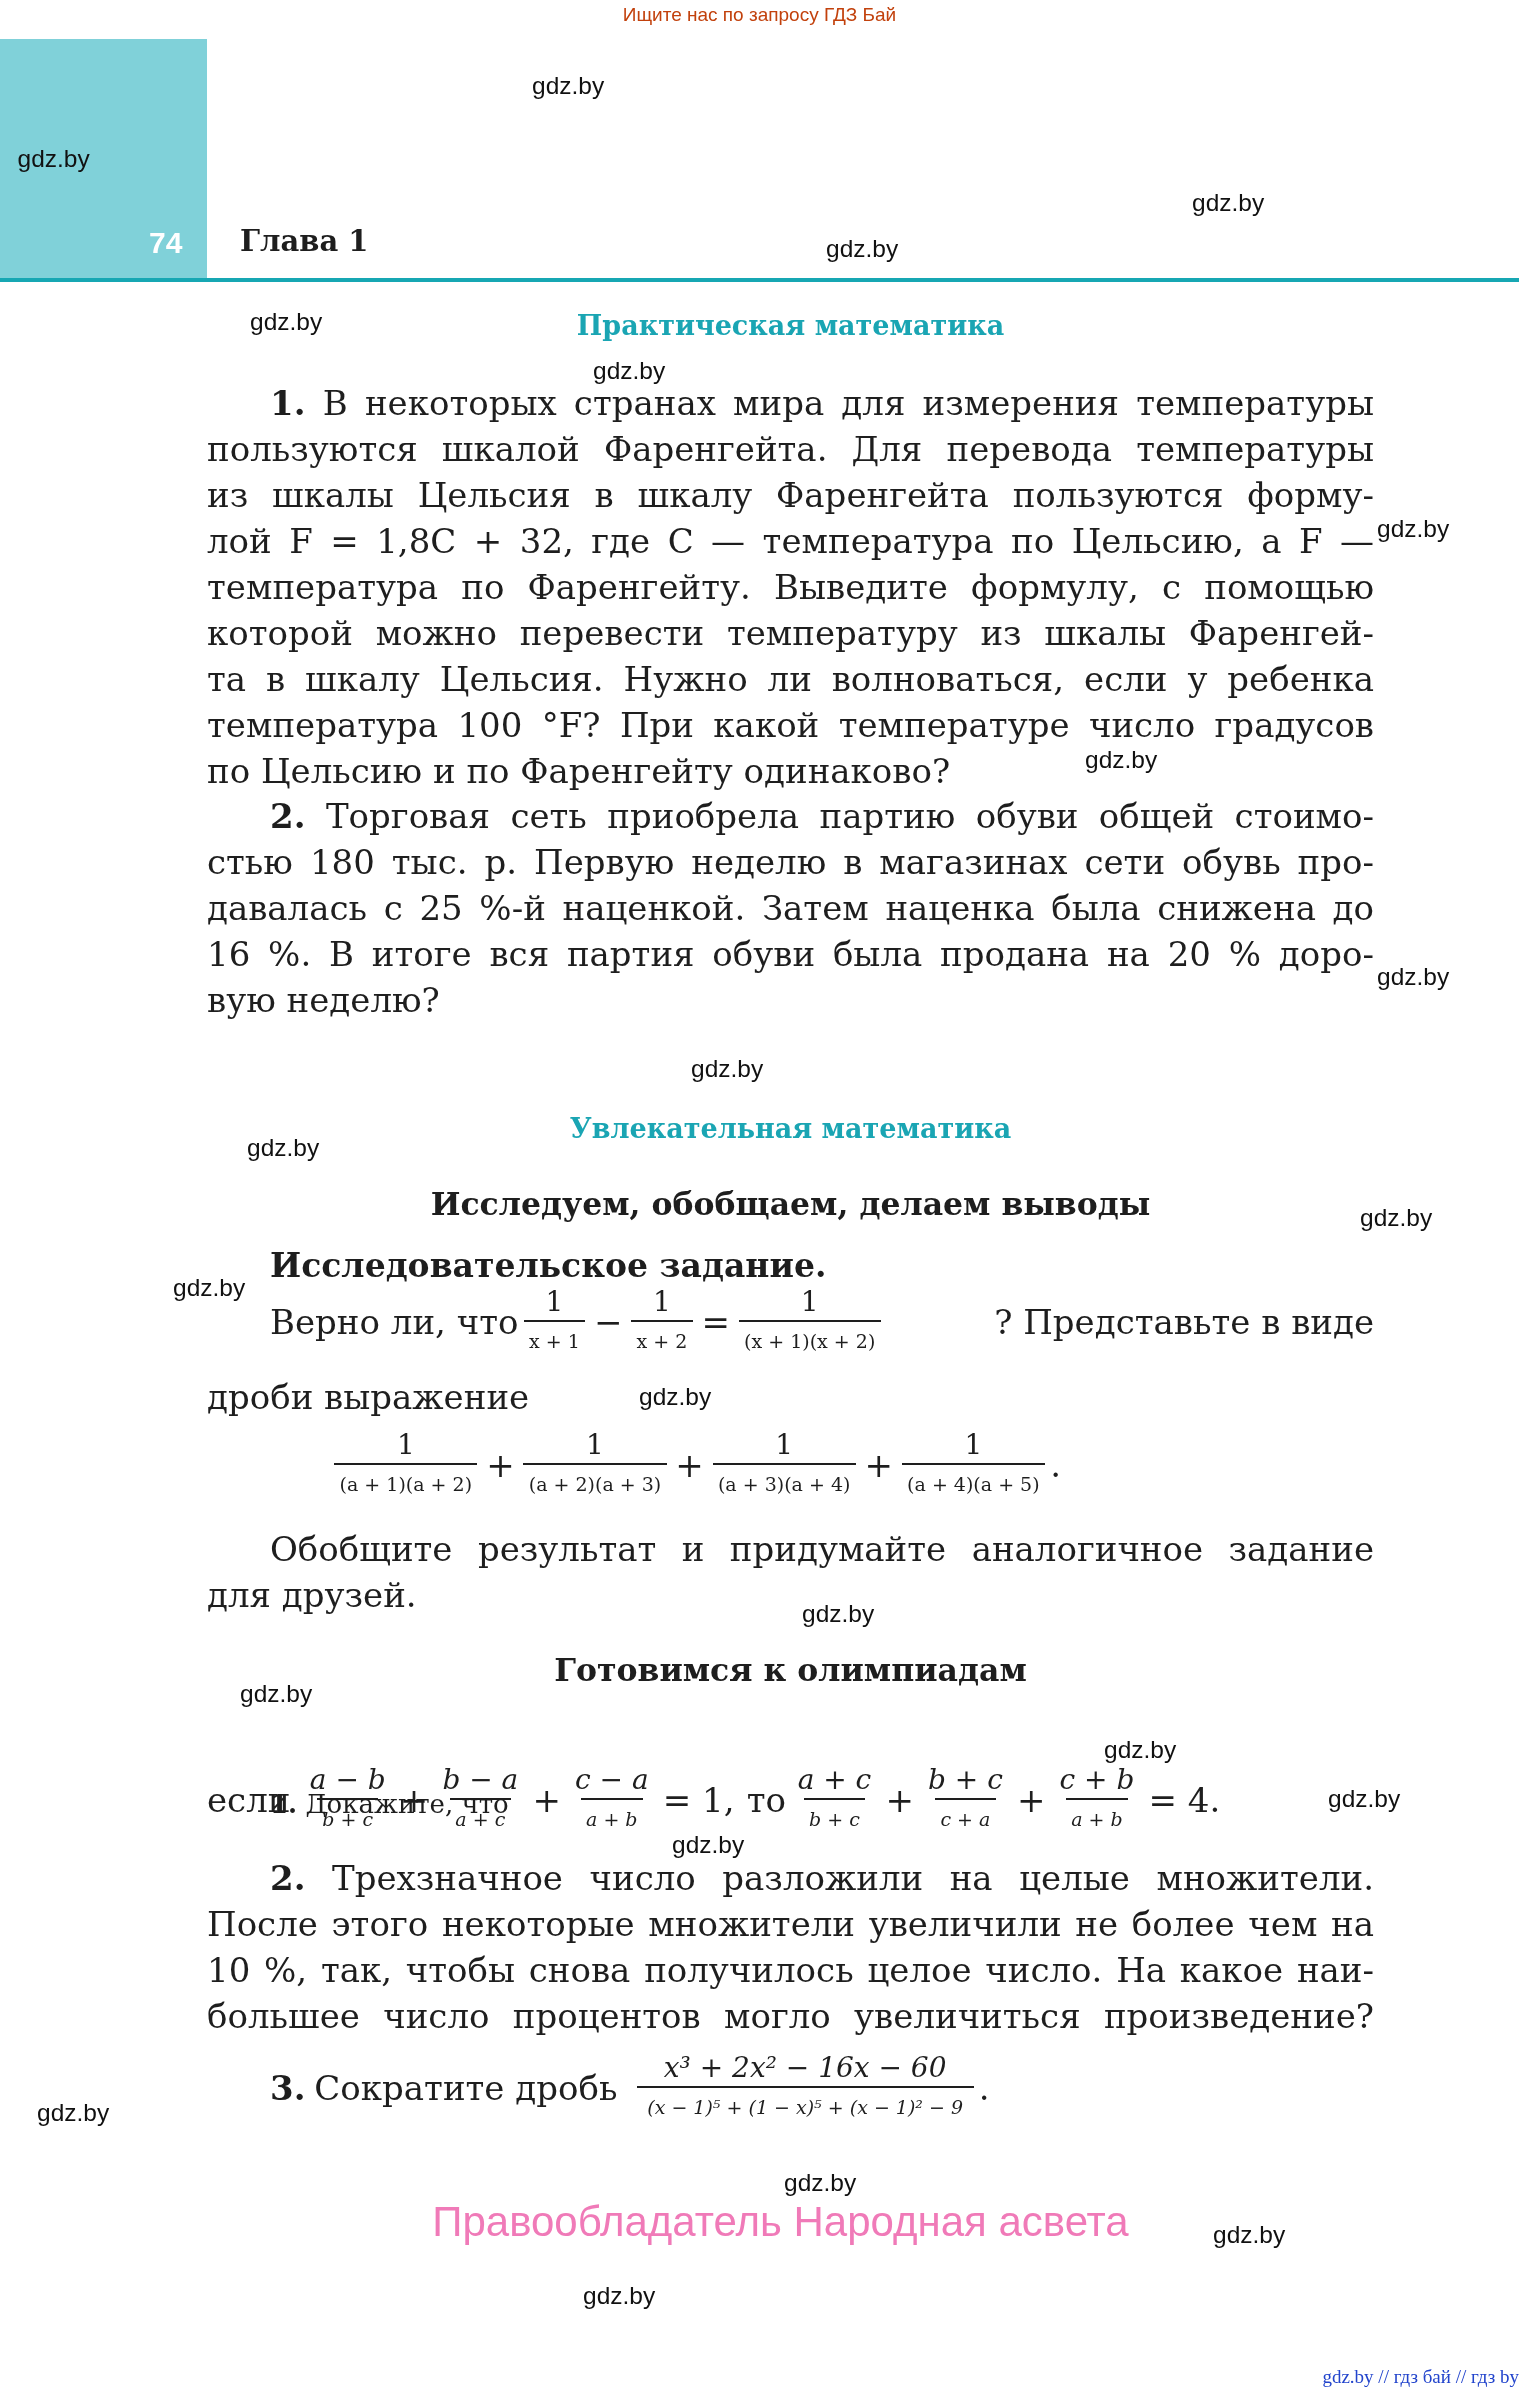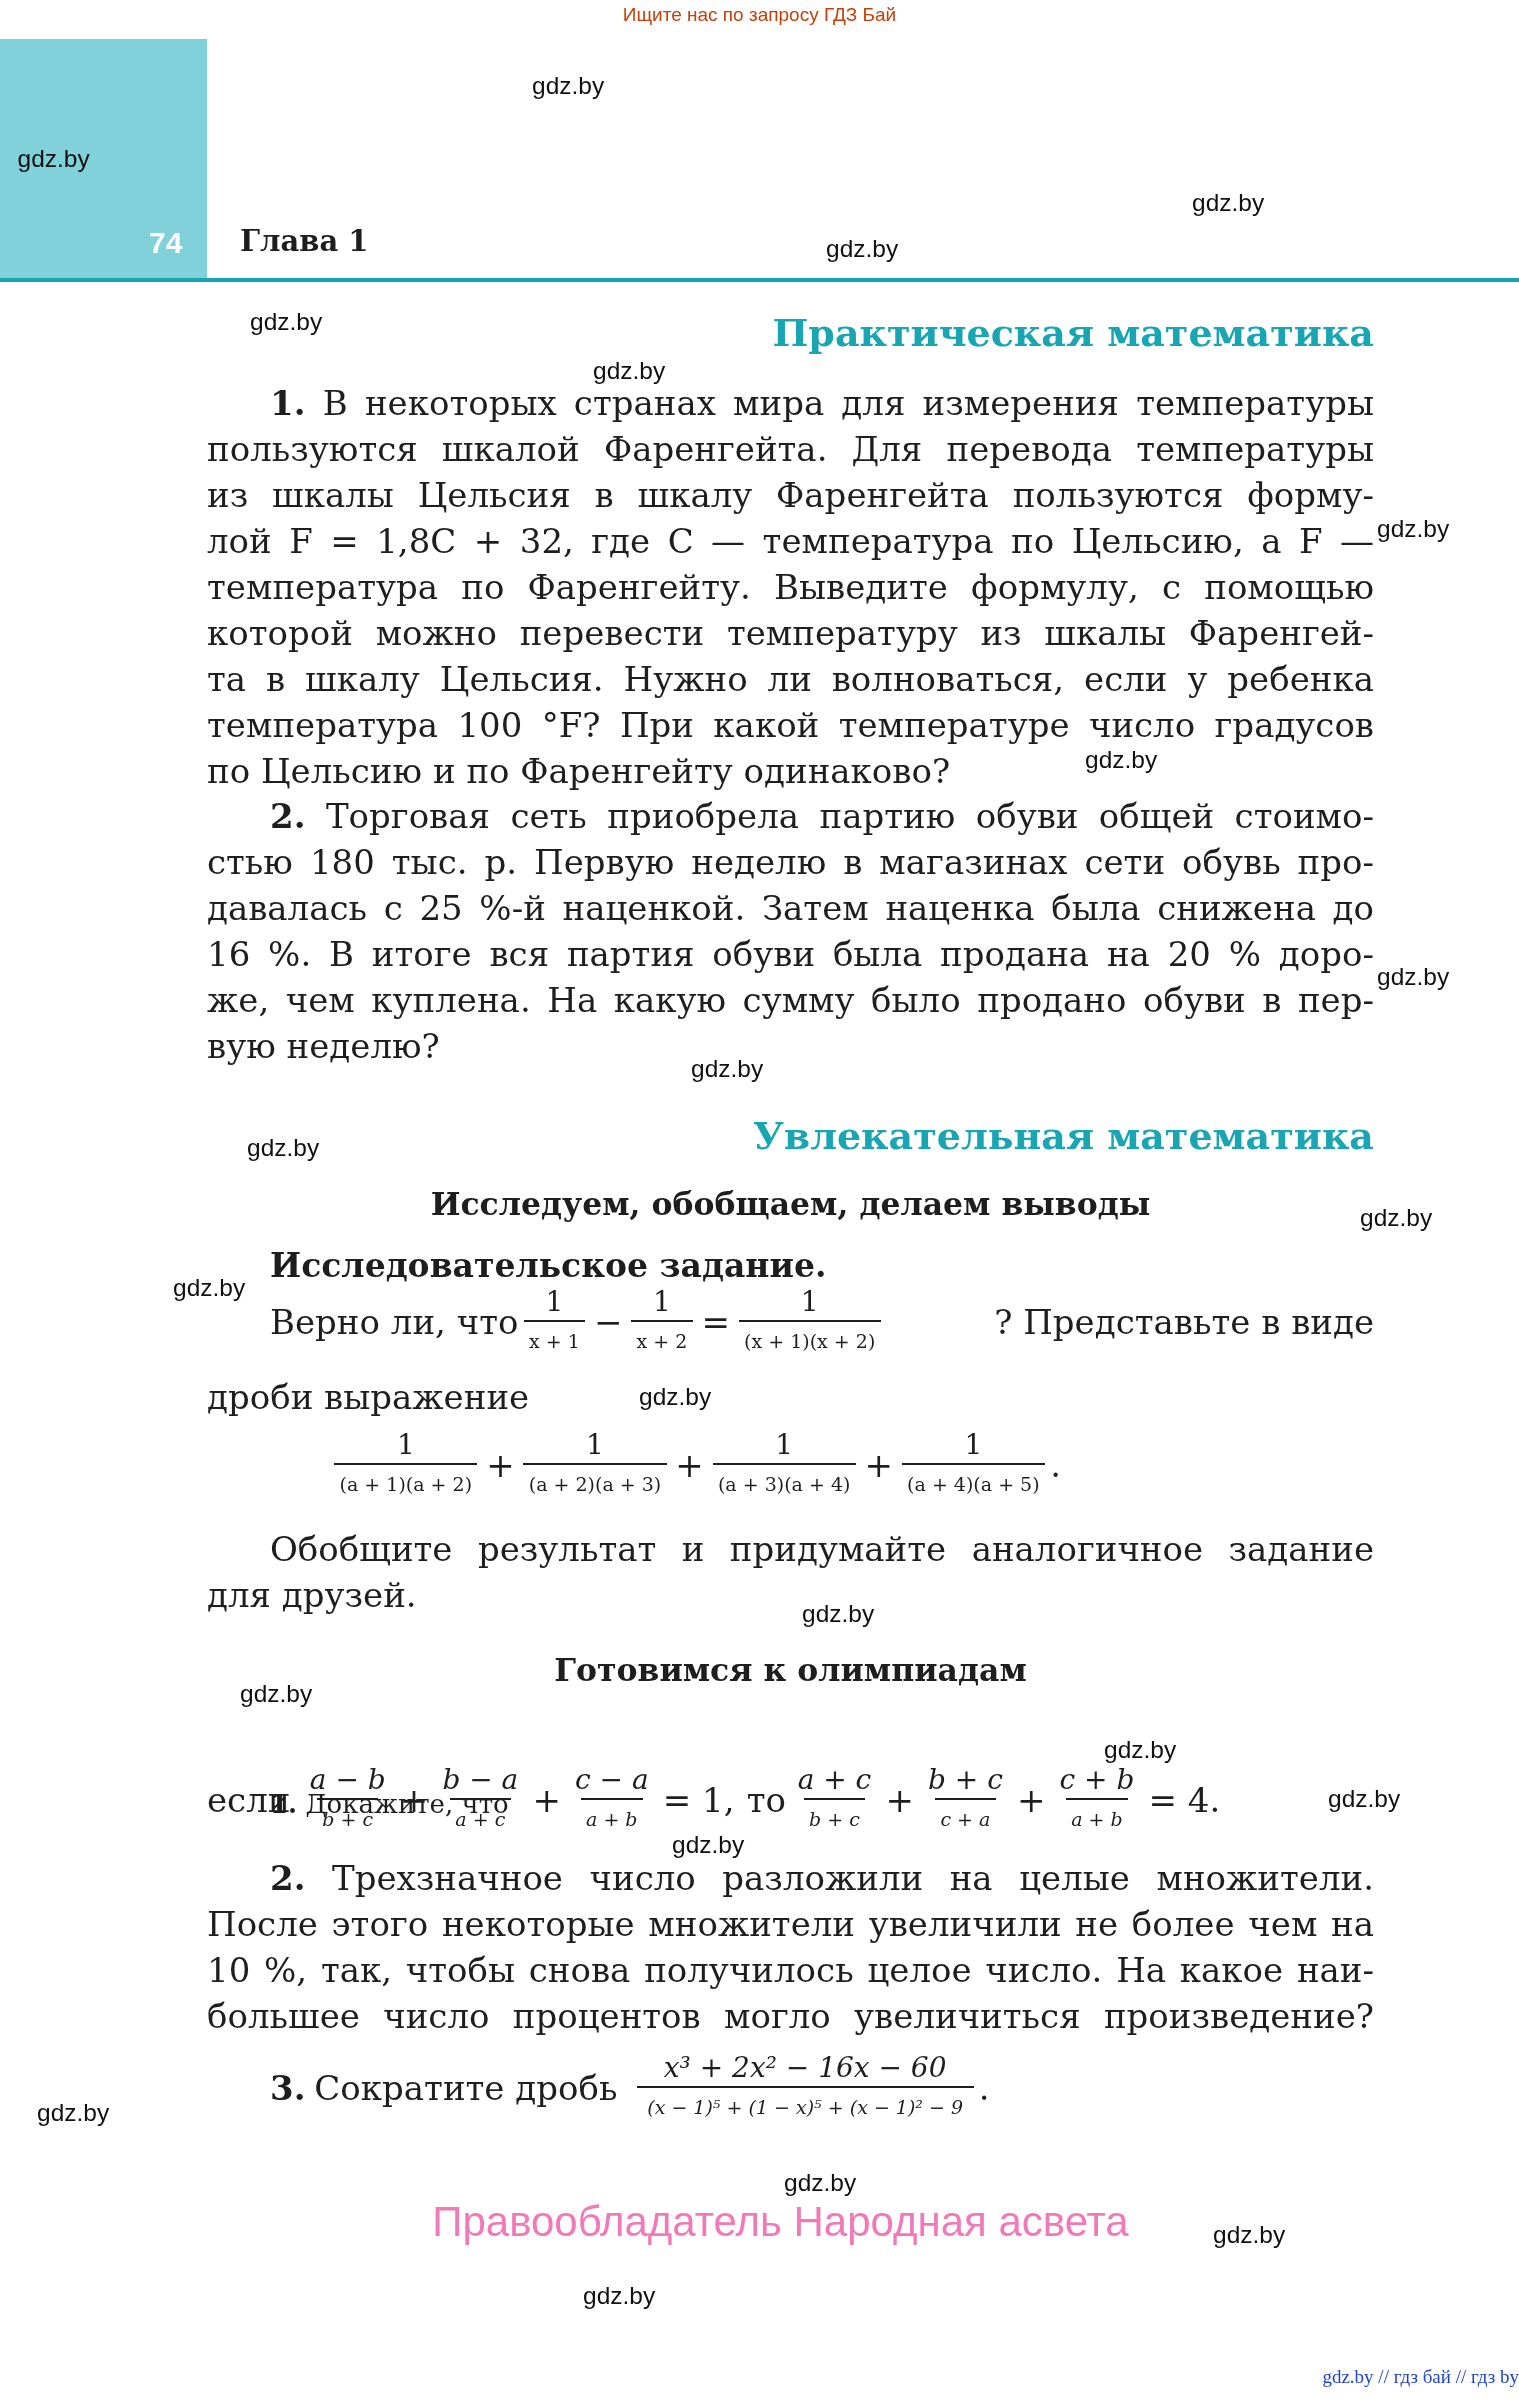--- a/index.html
+++ b/index.html
@@ -7,22 +7,22 @@
          font-family:"DejaVu Serif", serif; color:#1e1e1e; }
   .abs { position:absolute; }
   .wm { position:absolute; font-family:"Liberation Sans", sans-serif; font-size:24.5px; color:#111; white-space:nowrap; }
   .topbanner { position:absolute; left:0; width:1519px; top:3.5px; text-align:center;
                font-family:"Liberation Sans", sans-serif; font-size:19px; color:#c2410c; }
   .teal-block { position:absolute; left:0; top:39px; width:207px; height:242px; background:#80d1d9; }
   .rule { position:absolute; left:0; top:278px; width:1519px; height:4.4px; background:#17a7b3; }
   .pagenum { position:absolute; left:149px; top:226px; font-family:"Liberation Sans", sans-serif;
              font-weight:bold; font-size:30px; color:#ffffff; }
   .chapter { position:absolute; left:240px; top:224px; font-weight:bold; font-size:29px; color:#1e1e1e; }
-  .section-title { position:absolute; left:207px; width:1167px; text-align:right; font-weight:bold;
-                   font-size:38px; color:#1aa5b3; }
+  .section-title { position:absolute; left:207px; width:1167px; text-align:center; font-weight:bold;
+                   font-size:27px; color:#1aa5b3; }
   .subhead { position:absolute; left:207px; width:1167px; text-align:center; font-weight:bold; font-size:31.5px; }
   .para { position:absolute; left:207px; width:1167px; font-size:34px; line-height:46px; text-align:justify; }
   .para .line { display:block; text-align:justify; text-align-last:justify; white-space:nowrap; height:46px; }
   .para .line.last { text-align-last:left; }
   .para .line.indent { padding-left:63px; }
   .num { font-weight:bold; }
   .bold { font-weight:bold; }
   i.v { font-style:italic; }
   .frac { display:inline-flex; flex-direction:column; align-items:center; vertical-align:middle; margin:0 5.3px; }
   .frac .n { padding:0 5.3px 1.8px; font-size:28px; line-height:33px; }
@@ -80,21 +80,20 @@
   <span class="line">та в шкалу Цельсия. Нужно ли волноваться, если у ребенка</span>
   <span class="line">температура 100 °F? При какой температуре число градусов</span>
   <span class="line last">по Цельсию и по Фаренгейту одинаково?</span>
 </div>
 
 <div class="para" style="top:793px">
   <span class="line indent"><span class="num">2.</span> <span>Торговая сеть приобрела партию обуви общей стоимо-</span></span>
   <span class="line">стью 180 тыс. р. Первую неделю в магазинах сети обувь про-</span>
   <span class="line">давалась с 25 %-й наценкой. Затем наценка была снижена до</span>
   <span class="line">16 %. В итоге вся партия обуви была продана на 20 % доро-</span>
-  <span class="line">же, чем куплена. На какую сумму было продано обуви в пер-</span>
   <span class="line last">вую неделю?</span>
 </div>
 
 <div class="section-title" style="top:1113px">Увлекательная математика</div>
 <div class="subhead" style="top:1185px">Исследуем, обобщаем, делаем выводы</div>
 
 <div class="abs bold" style="left:270px;top:1246px;font-size:33px">Исследовательское задание.</div>
 
 <div class="mathrow" style="left:270px;top:1285px;width:1104px;justify-content:space-between">
   <span style="display:flex;align-items:center">

